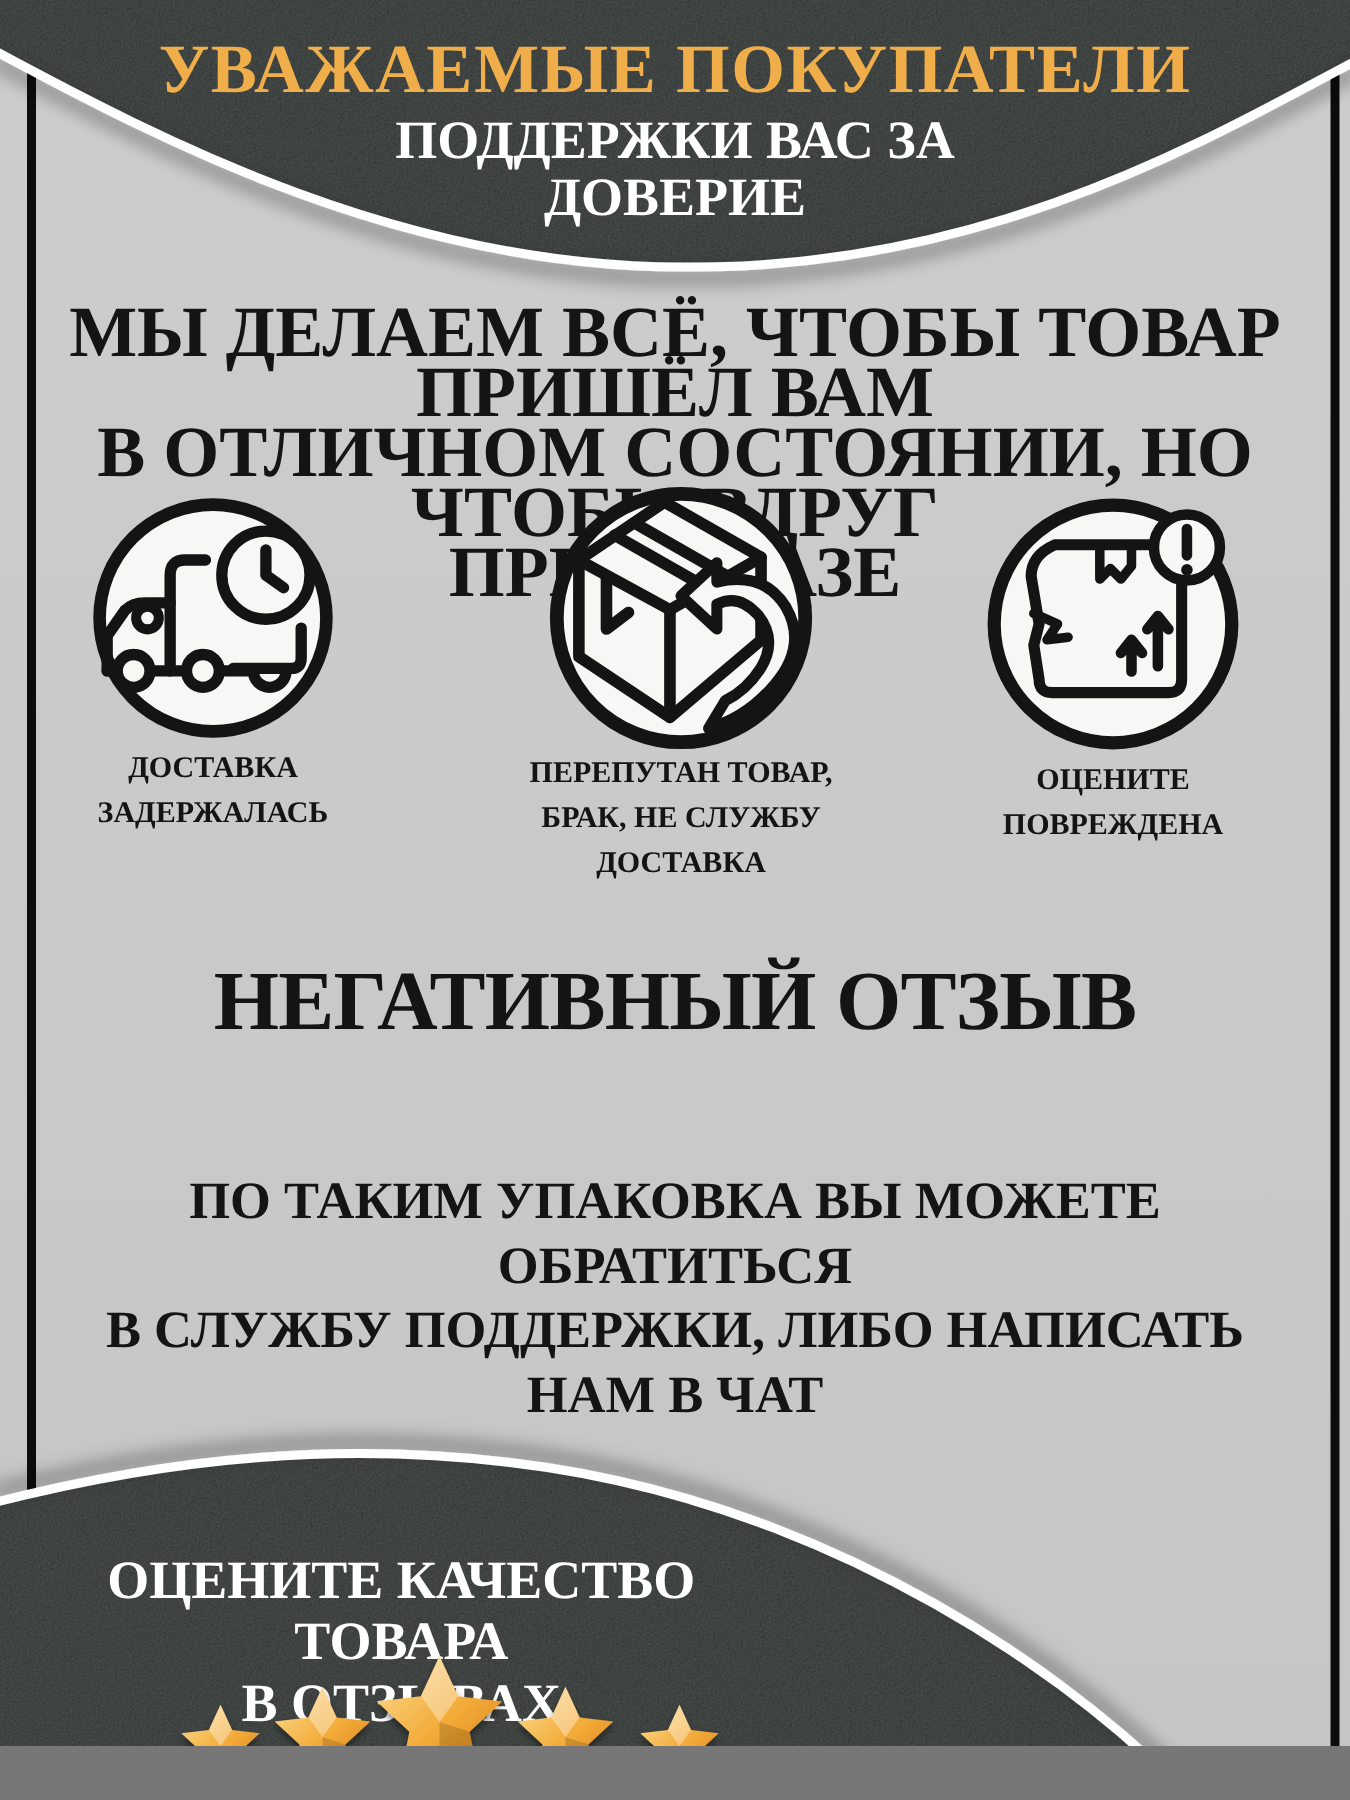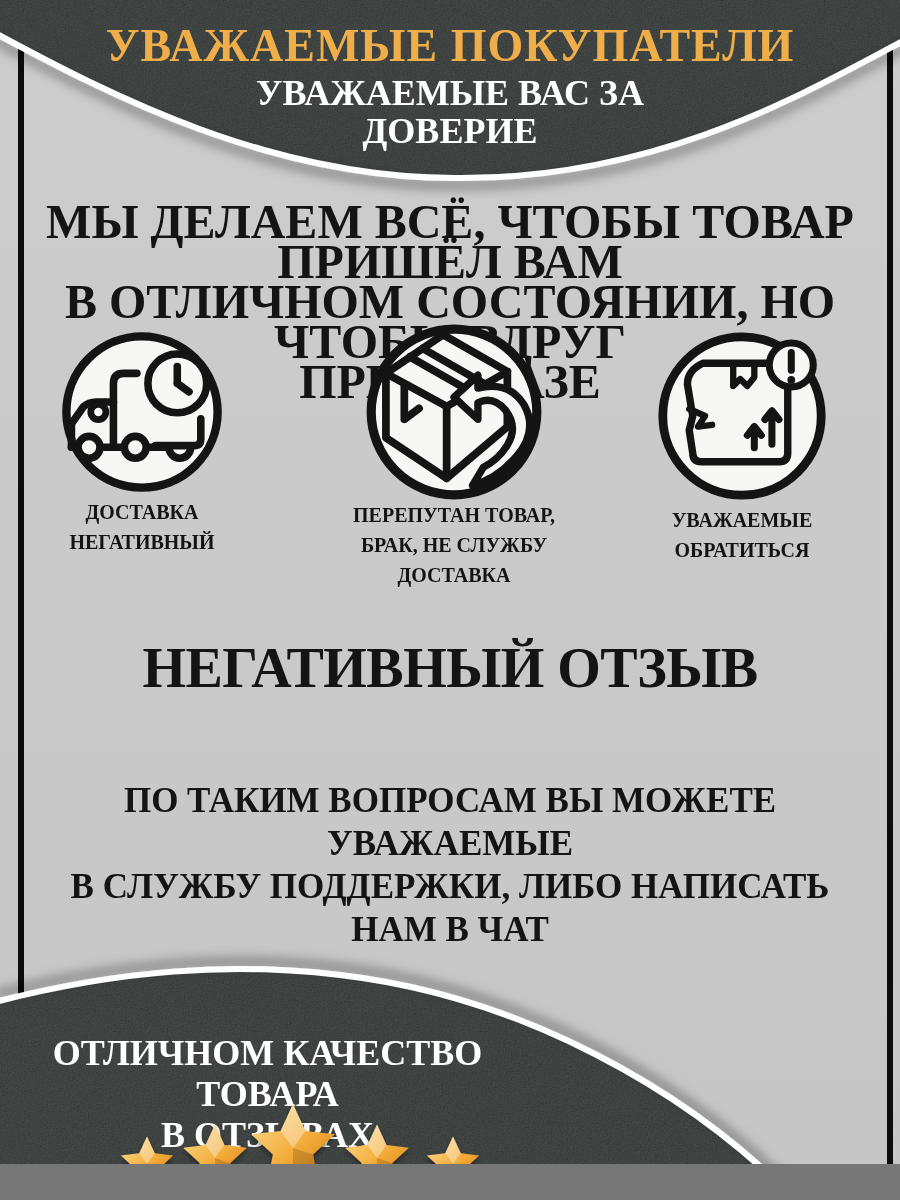--- a/index.html
+++ b/index.html
@@ -67,21 +67,21 @@
       <path d="M -5 1002 C 120 970 230 962 340 975 C 520 996 690 1090 800 1205 L -5 1205 Z" fill="#252a28"></path>
       <rect x="0" y="950" width="900" height="250" clip-path="url(#botClip)" filter="url(#grain)" opacity="0.16"></rect>
       <path d="M -5 1002 C 120 970 230 962 340 975 C 520 996 690 1090 800 1205" fill="none" stroke="#ffffff" stroke-width="6" filter="url(#dsBot)"></path>
     </g>
   </svg>
 
   <div class="content">
 
     <div class="txt title">УВАЖАЕМЫЕ ПОКУПАТЕЛИ</div>
     <div class="txt subtitle">
-      <div>УВАЖАЕМЫЕ ВАС ЗА</div>
+      <div>ПОДДЕРЖКИ ВАС ЗА</div>
       <div>ДОВЕРИЕ</div>
     </div>
 
     <div class="txt intro">
       <div>МЫ ДЕЛАЕМ ВСЁ, ЧТОБЫ ТОВАР ПРИШЁЛ ВАМ</div>
       <div>В ОТЛИЧНОМ СОСТОЯНИИ, НО ЧТОБЫ ВДРУГ</div>
       <div>ПРИ ЗАКАЗЕ</div>
     </div>
 
     <div class="icon-wrap" style="left:58px;top:328px;">
@@ -121,44 +121,44 @@
         <path d="M57,68 V57 M53,61 L57,56 L61,61" stroke-width="4"></path>
         <path d="M67,66 V48 M63,52 L67,47 L71,52" stroke-width="4"></path>
         <circle cx="78" cy="21" r="12.5" fill="#f7f7f5" stroke-width="4"></circle>
         <path d="M78,14 V24" stroke-width="4"></path>
         <circle cx="78" cy="29.5" r="2.2" fill="#141414" stroke="none"></circle>
       </svg>
     </div>
 
     <div class="txt label lbl1">
       <div>ДОСТАВКА</div>
-      <div>НЕГАТИВНЫЙ</div>
+      <div>ЗАДЕРЖАЛАСЬ</div>
     </div>
     <div class="txt label lbl2">
       <div>ПЕРЕПУТАН ТОВАР,</div>
       <div>БРАК, НЕ СЛУЖБУ</div>
       <div>ДОСТАВКА</div>
     </div>
     <div class="txt label lbl3">
-      <div>УВАЖАЕМЫЕ</div>
-      <div>ОБРАТИТЬСЯ</div>
+      <div>ОЦЕНИТЕ</div>
+      <div>ПОВРЕЖДЕНА</div>
     </div>
 
     <div class="txt warning">
       <div>НЕГАТИВНЫЙ ОТЗЫВ</div>
     </div>
 
     <div class="txt support">
-      <div>ПО ТАКИМ ВОПРОСАМ ВЫ МОЖЕТЕ УВАЖАЕМЫЕ</div>
+      <div>ПО ТАКИМ УПАКОВКА ВЫ МОЖЕТЕ ОБРАТИТЬСЯ</div>
       <div>В СЛУЖБУ ПОДДЕРЖКИ, ЛИБО НАПИСАТЬ</div>
       <div>НАМ В ЧАТ</div>
     </div>
 
     <div class="txt footerhead">
-      <div>ОТЛИЧНОМ КАЧЕСТВО ТОВАРА</div>
+      <div>ОЦЕНИТЕ КАЧЕСТВО ТОВАРА</div>
       <div>В ОТЗЫВАХ</div>
     </div>
 
     <svg class="stars" width="410" height="110" viewBox="0 0 410 110" style="overflow:visible;">
       <defs>
         <linearGradient id="sg" x1="0" y1="0" x2="1" y2="1">
           <stop offset="0" stop-color="#fcdf96"></stop>
           <stop offset="0.55" stop-color="#f3ab38"></stop>
           <stop offset="1" stop-color="#d67e18"></stop>
         </linearGradient>

